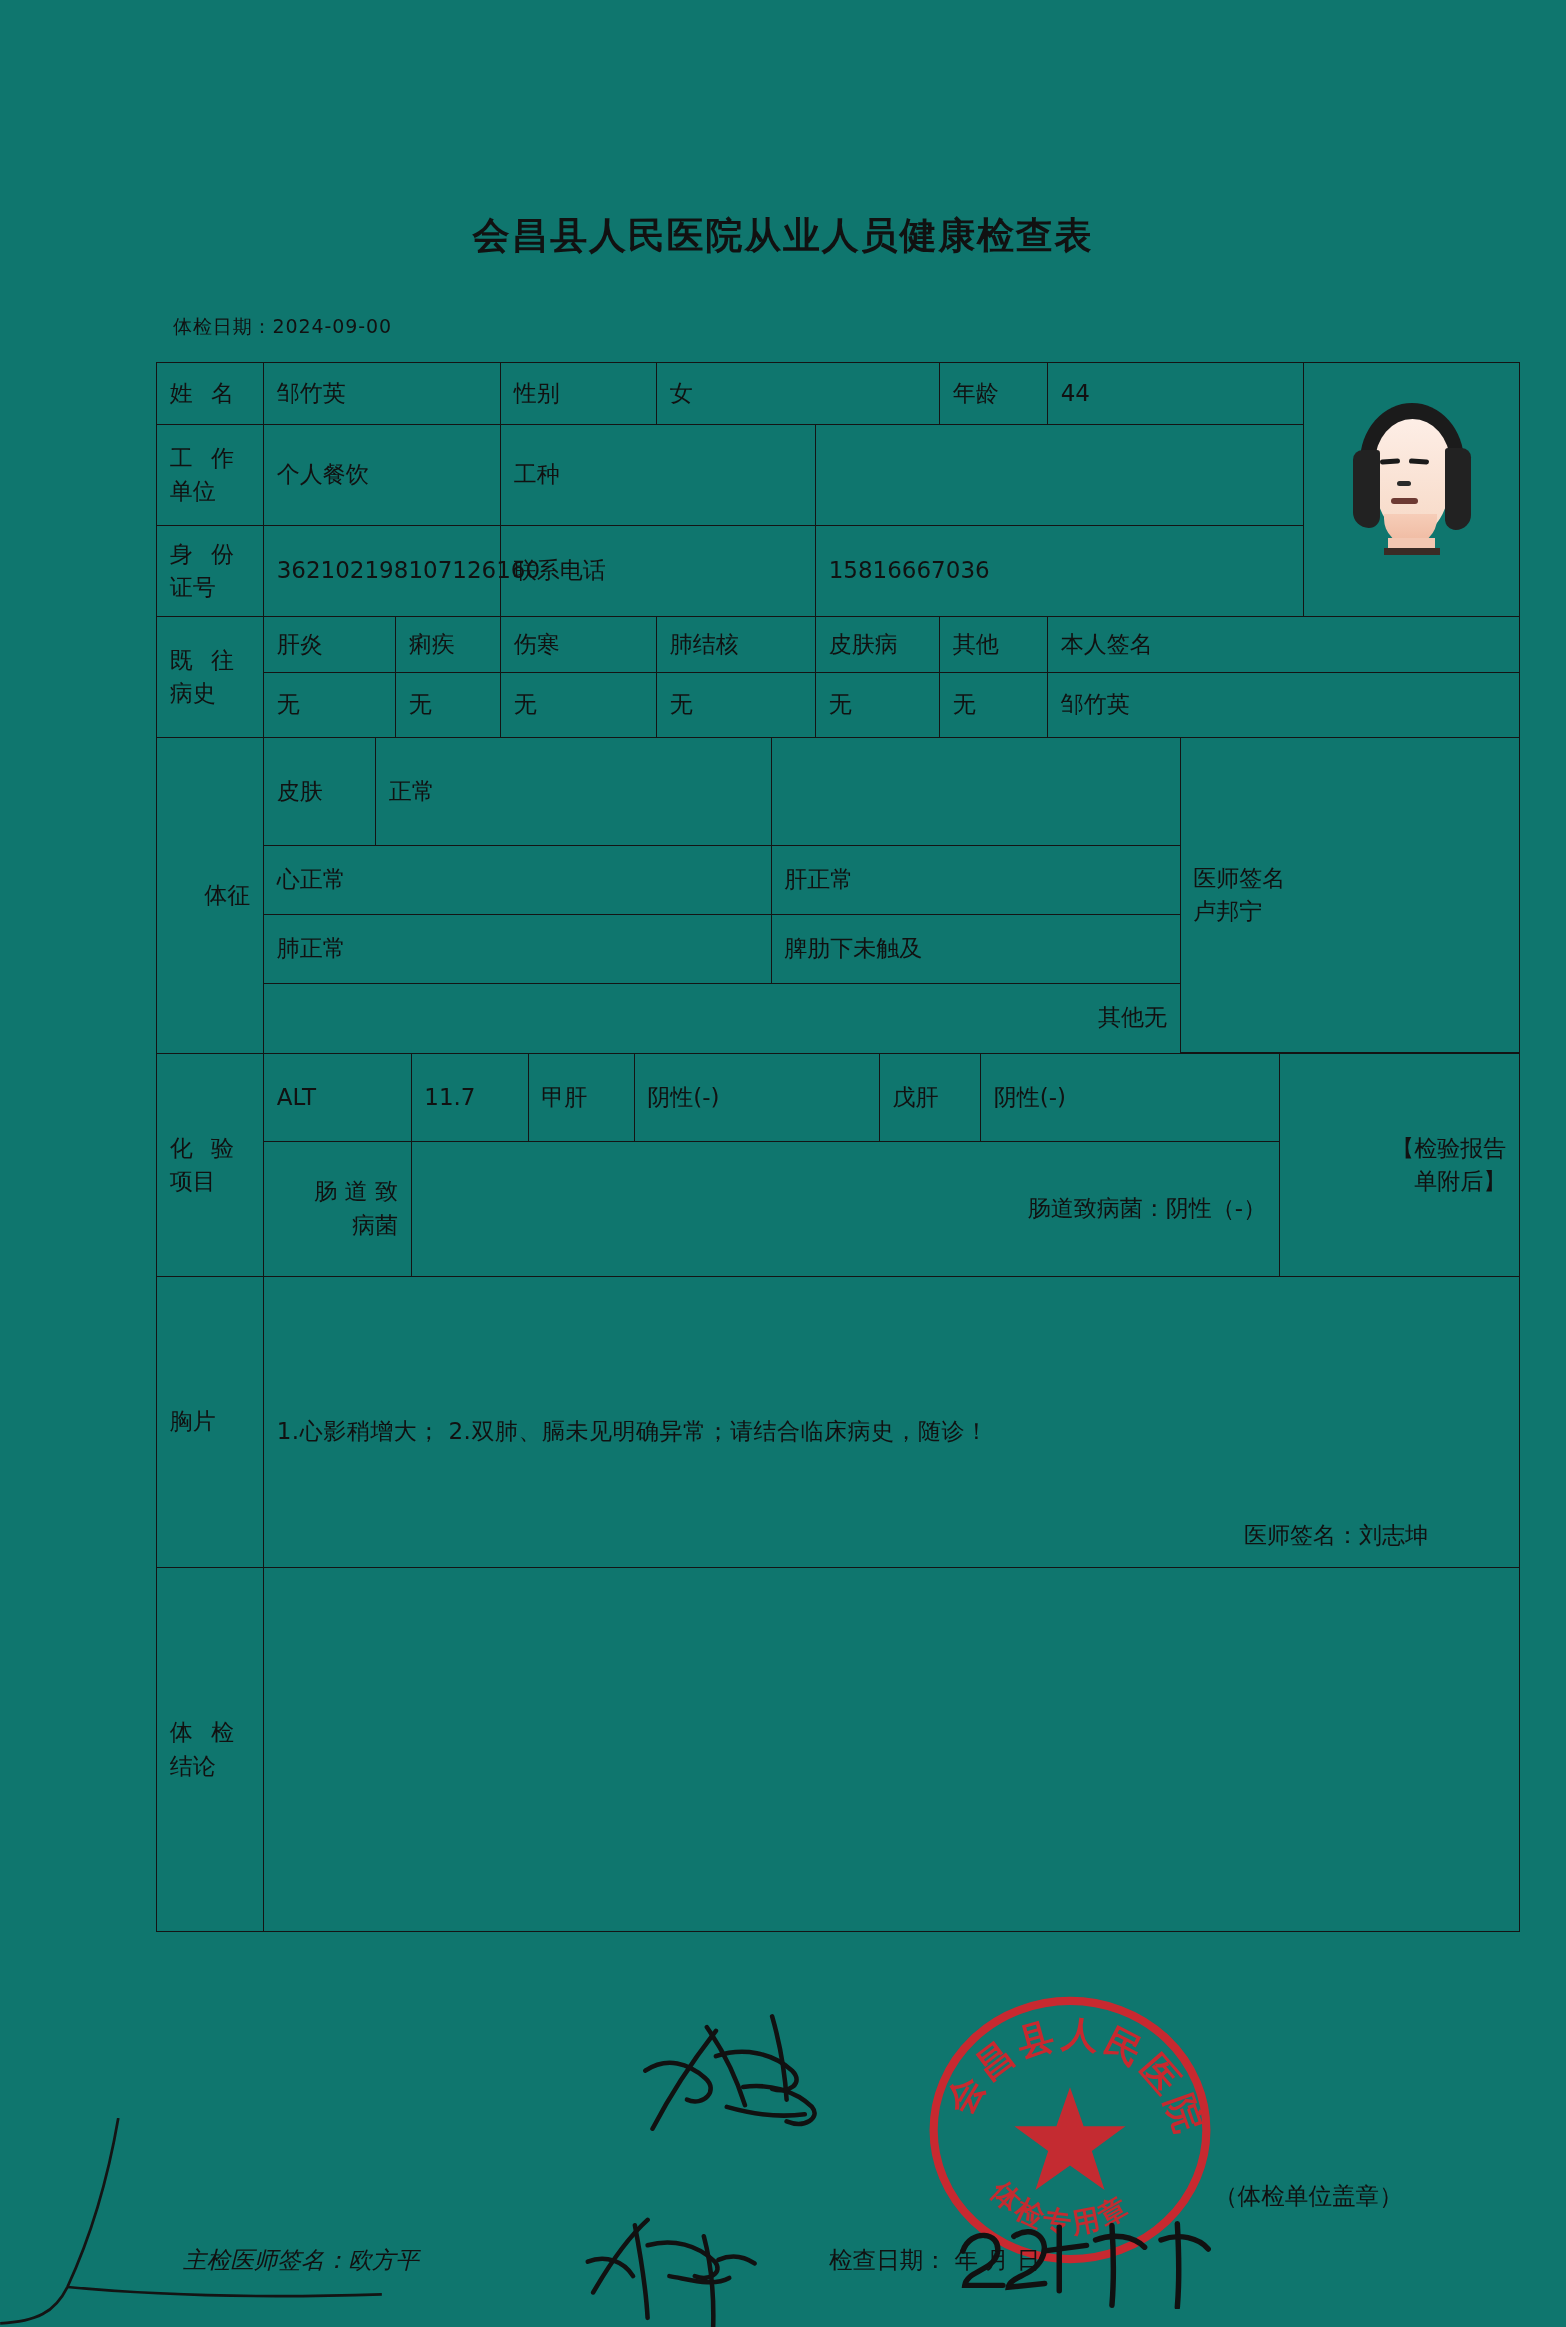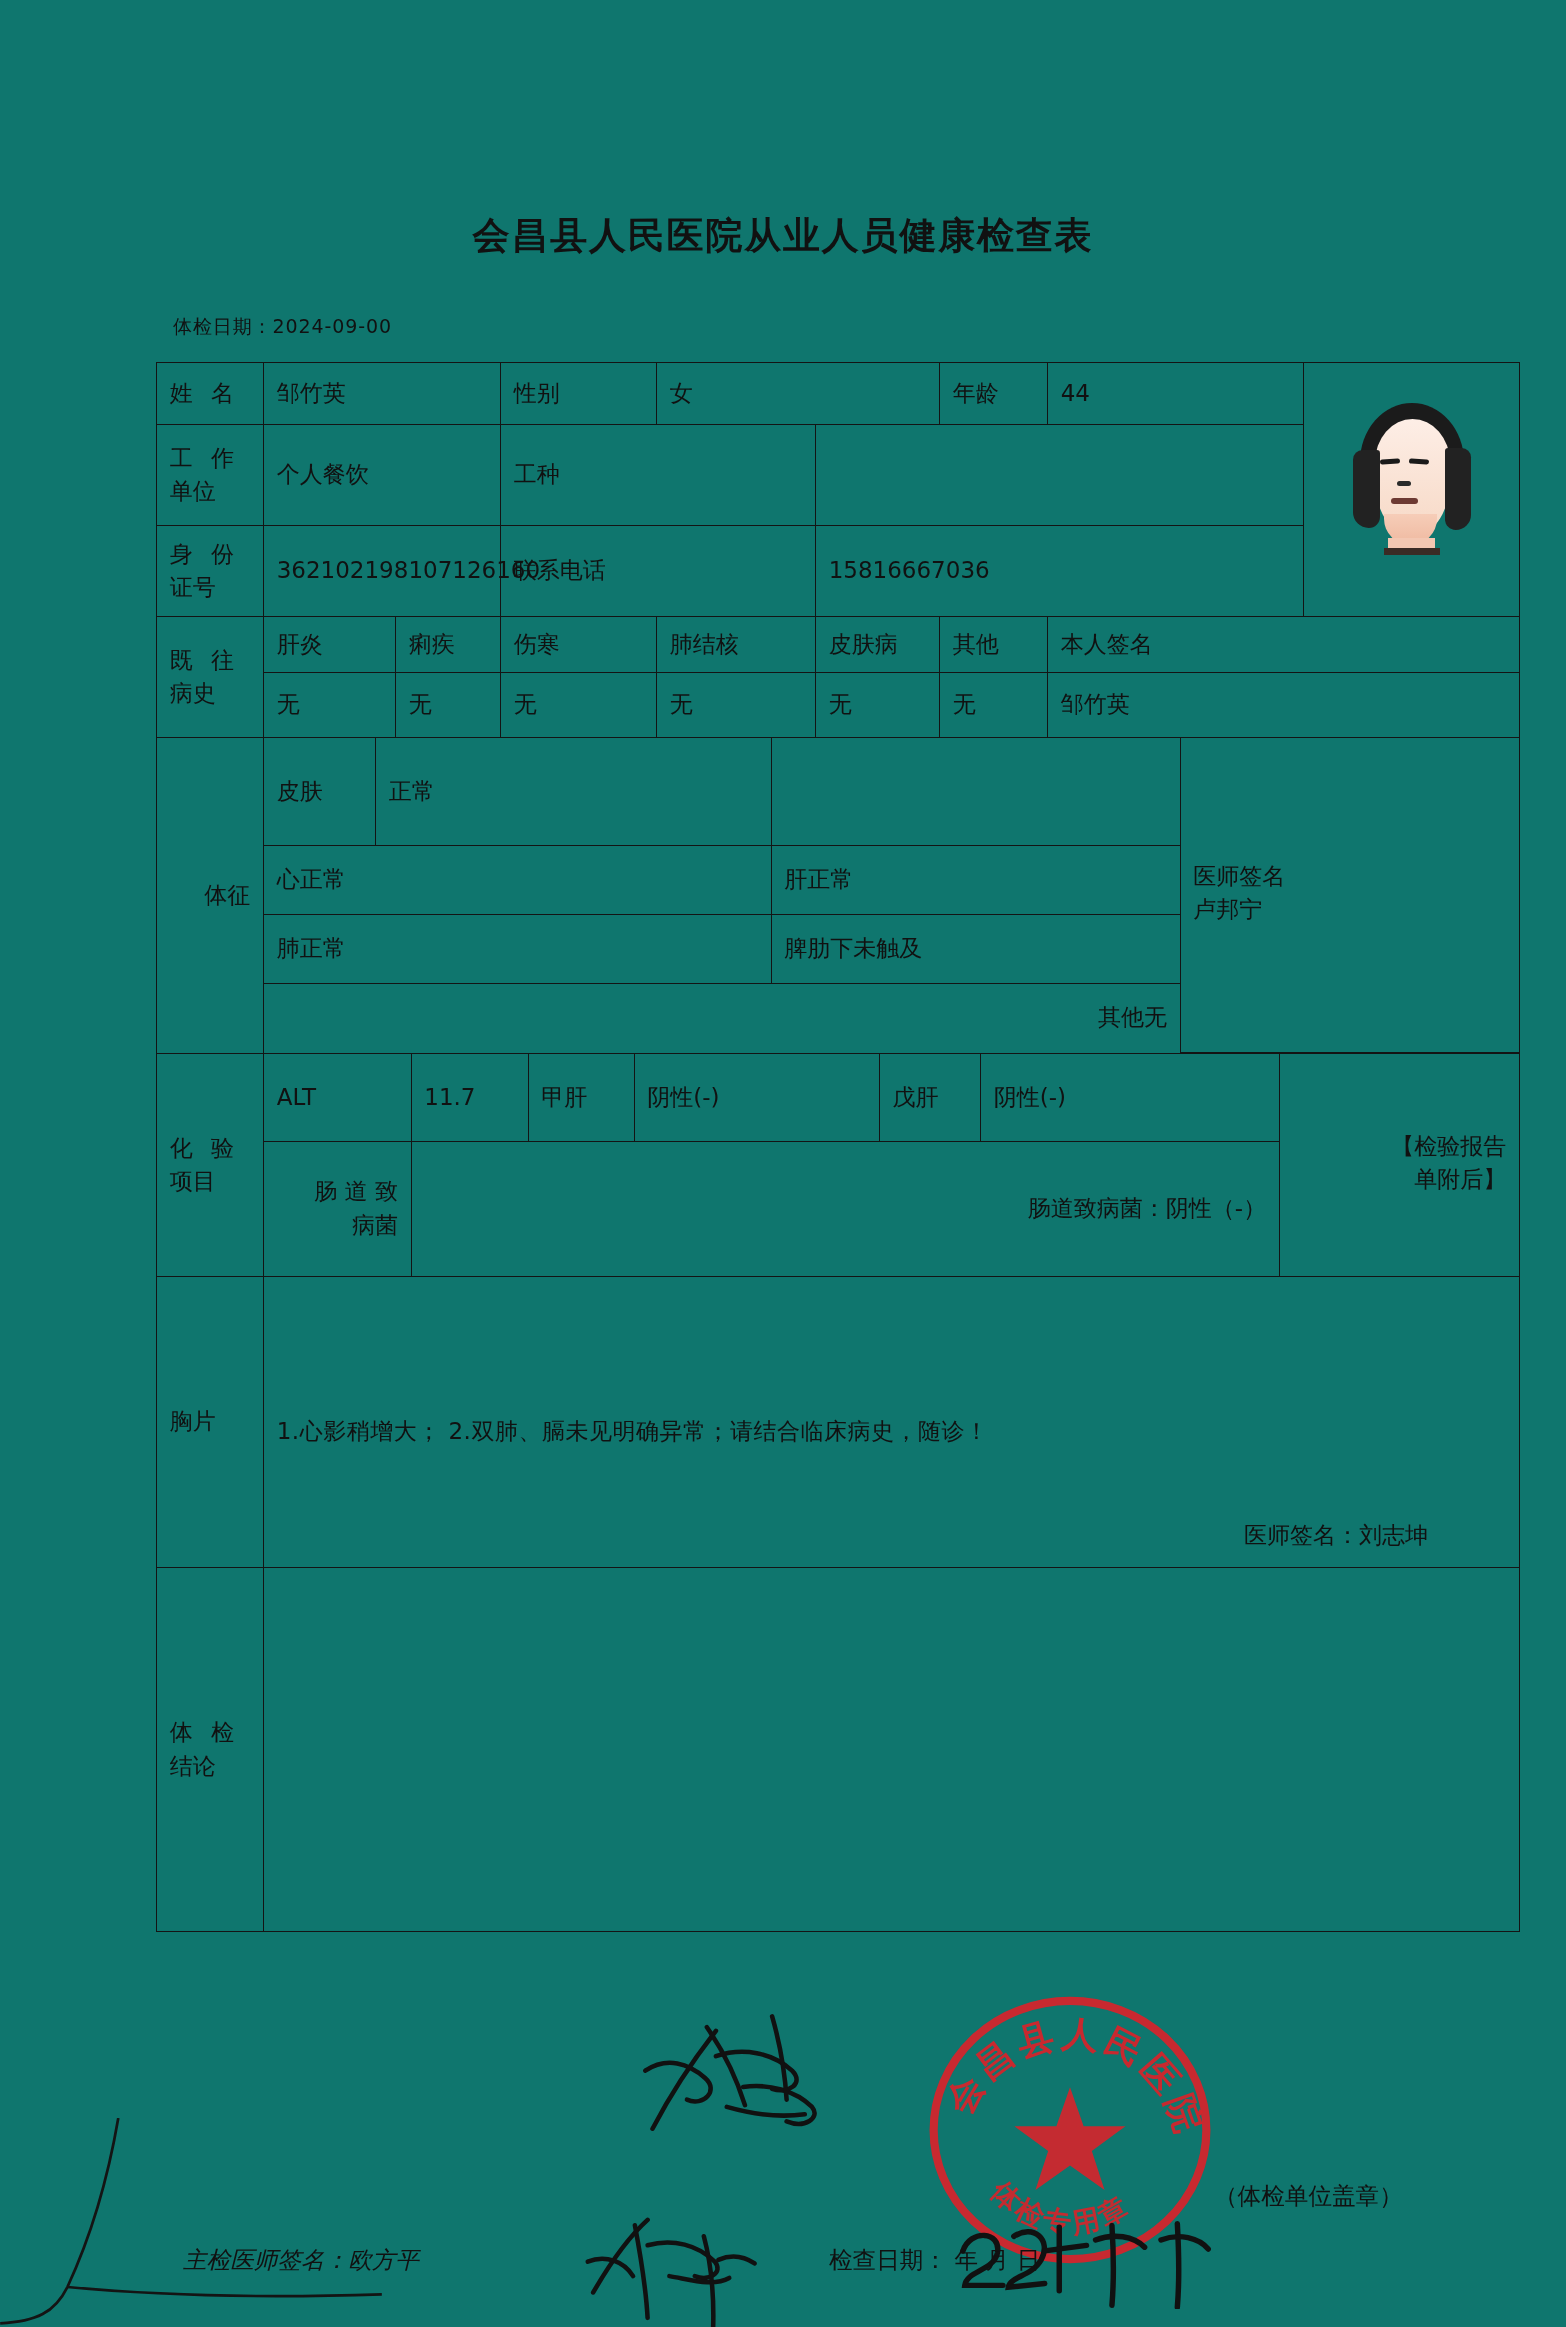--- a/index.html
+++ b/index.html
@@ -170,21 +170,21 @@
     width: 100%;
     border-collapse: collapse;
     table-layout: fixed;
   }
   table.inner td {
     border: 1.8px solid #141414;
     padding: 9px 12.7px;
     font-size: 23px;
   }
   table.inner td.nb-l { border-left: none; }
-  table.inner td.nb-r { border-right: none; font-family: Liberation Mono, monospace; }
+  table.inner td.nb-r { border-right: none; }
   table.inner td.nb-t { border-top: none; }
   table.inner td.nb-b { border-bottom: none; text-align: right; }
 
   .sig-box { font-size: 23px; line-height: 1.55; vertical-align: top; }
   .chest-txt {
     padding-top: 20px;
     font-size: 23px;
     letter-spacing: 0.5px;
   }
   .chest-sign {

